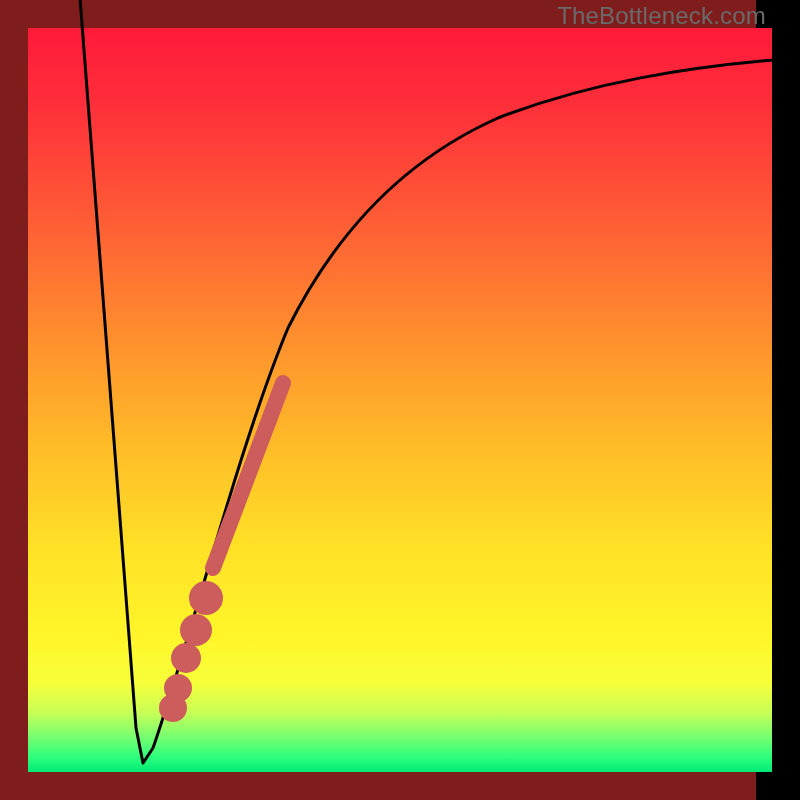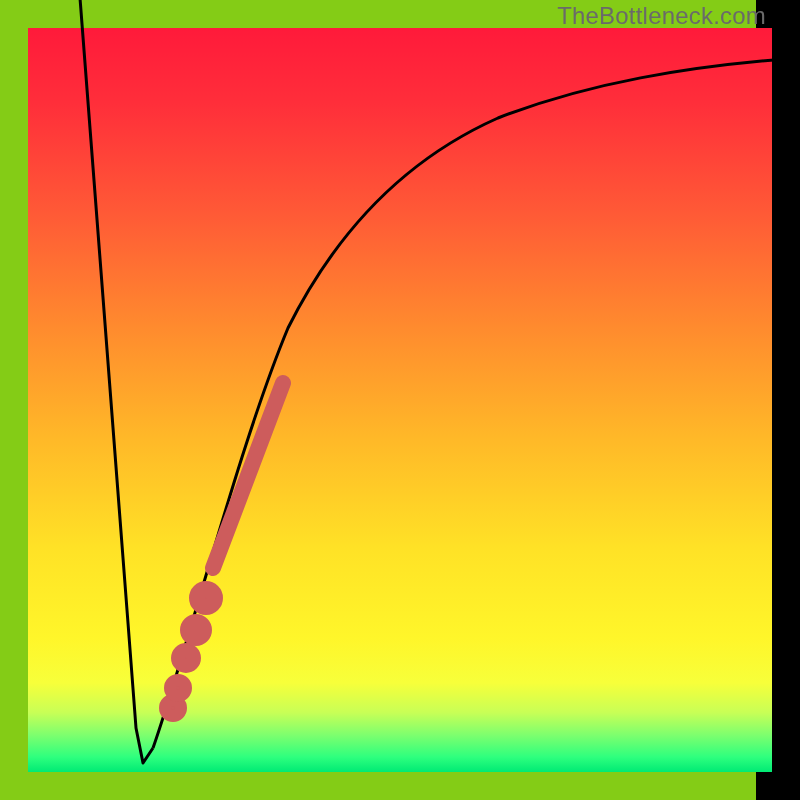--- a/index.html
+++ b/index.html
@@ -9,21 +9,21 @@
     height: 800px;
     overflow: hidden;
     background: #000;
   }
   .frame {
     position: absolute;
     left: 0;
     top: 0;
     width: 756px;
     height: 800px;
-    background: #84cc16;
+    background: #7f1d1d;
   }
   .plot {
     position: absolute;
     left: 28px;
     top: 28px;
     width: 744px;
     height: 744px;
     background: linear-gradient(to bottom,
       #ff1a3a 0%,
       #ff2e3a 10%,

